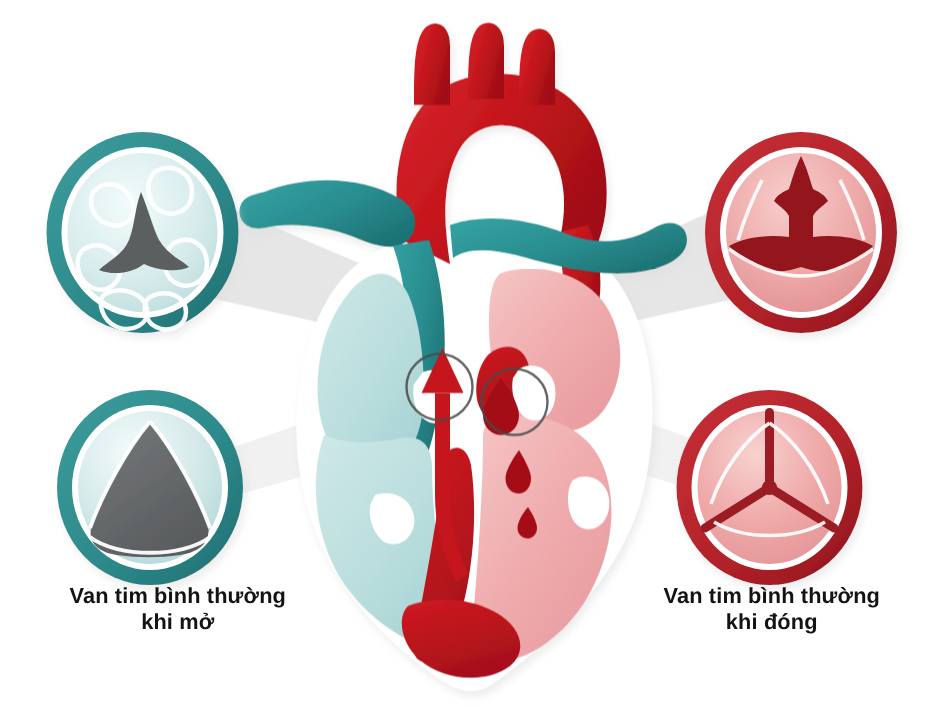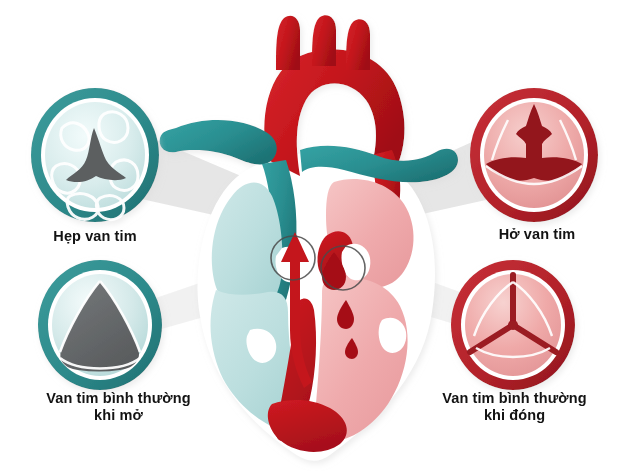--- a/index.html
+++ b/index.html
@@ -307,19 +307,17 @@
       </g>
       <g stroke="#ffffff" stroke-width="2.4" fill="none" opacity="0.92">
         <path d="M513,282 C498,292 482,312 474,336"></path>
         <path d="M513,282 C528,292 544,312 552,336"></path>
         <path d="M476,348 C496,360 530,360 550,348"></path>
       </g>
       <circle cx="513" cy="325" r="5" fill="#9b1a22"></circle>
     </g>
   </svg>
 
-  <div class="label" id="label-stenosis">Hẹp van tim</div>
-  <div class="label" id="label-regurg">Hở van tim</div>
   <div class="label" id="label-open">Van tim bình thường
 khi mở</div>
   <div class="label" id="label-closed">Van tim bình thường
 khi đóng</div>
 </div>
 
 </body></html>

